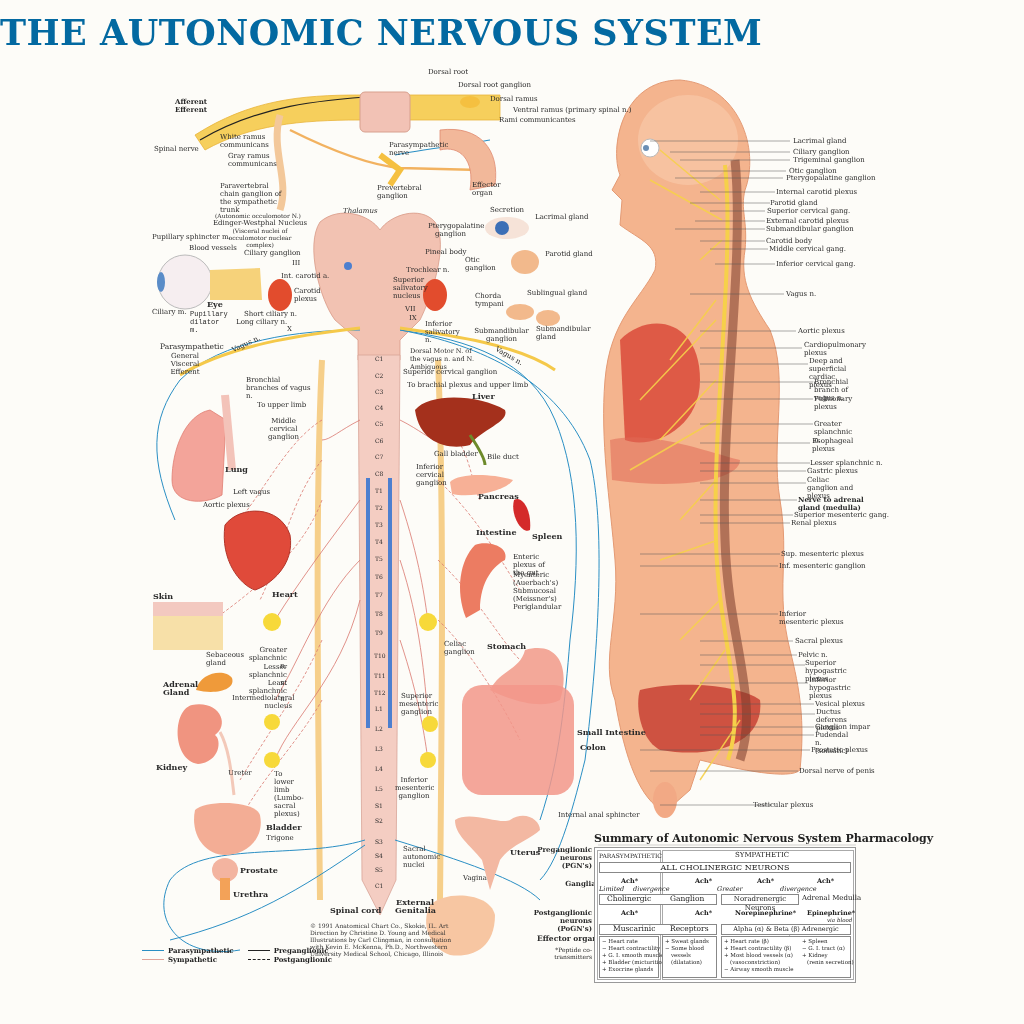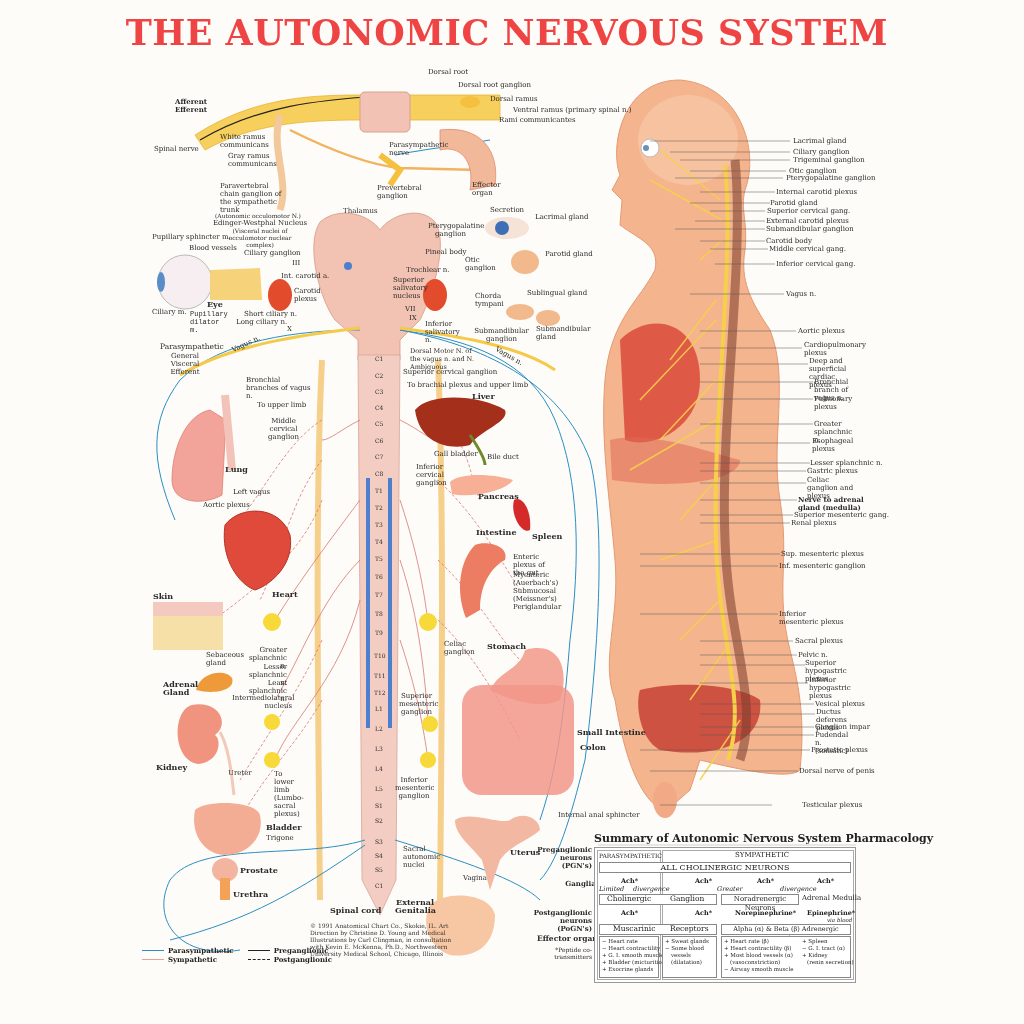--- a/index.html
+++ b/index.html
@@ -1,17 +1,17 @@
 <!DOCTYPE html>
 <html><head>
 <meta charset="utf-8">
 <style>
   html,body{margin:0;padding:0;}
   body{width:1024px;height:1024px;background:#fdfcf8;position:relative;overflow:hidden;font-family:"DejaVu Serif","Liberation Serif",serif;color:#222;}
-  .title{position:absolute;left:0;top:12px;width:888px;text-align:right;font-family:"DejaVu Serif",serif;font-weight:900;font-size:35px;letter-spacing:0.5px;color:#ef4444;}
+  .title{position:absolute;left:0;top:12px;width:888px;text-align:left;font-family:"DejaVu Serif",serif;font-weight:900;font-size:35px;letter-spacing:0.5px;color:#0369a1;}
   svg.art{position:absolute;left:0;top:0;}
   .lbl{position:absolute;font-size:7px;line-height:8px;color:#2a2a2a;white-space:nowrap;}
   .lbl.b{font-weight:bold;font-size:8px;}
   .lbl.ml{white-space:normal;}
   .summary{position:absolute;left:594px;top:832px;width:262px;}
   .summary .st{font-weight:bold;font-size:11px;color:#222;margin-bottom:2px;white-space:nowrap;}
   .grid{position:relative;width:260px;height:134px;border:1px solid #999;background:#fff;font-size:6.5px;}
   .box{position:absolute;border:1px solid #888;text-align:center;background:#fff;}
   .t{position:absolute;font-size:6.5px;line-height:7.5px;white-space:nowrap;}
   .legend{position:absolute;left:142px;top:946px;font-size:7px;}
@@ -212,21 +212,21 @@
 <div class="lbl b" style="left:175px;top:98px;font-size:7px;">Afferent</div>
 <div class="lbl b" style="left:175px;top:106px;font-size:7px;">Efferent</div>
 <div class="lbl" style="left:154px;top:145px;">Spinal nerve</div>
 <div class="lbl ml" style="left:220px;top:133px;width:55px;">White ramus communicans</div>
 <div class="lbl ml" style="left:228px;top:152px;width:50px;">Gray ramus communicans</div>
 <div class="lbl ml" style="left:389px;top:141px;width:60px;">Parasympathetic nerve</div>
 <div class="lbl ml" style="left:220px;top:182px;width:70px;">Paravertebral chain ganglion of the sympathetic trunk</div>
 <div class="lbl ml" style="left:377px;top:184px;width:40px;">Prevertebral ganglion</div>
 <div class="lbl ml" style="left:472px;top:181px;width:30px;">Effector organ</div>
 
-<div class="lbl" style="left:343px;top:207px;">Thalamus</div>
+<div class="lbl" style="left:343px;top:207px;font-style:italic;">Thalamus</div>
 <div class="lbl" style="left:215px;top:212px;font-size:6px;">(Autonomic occulomotor N.)</div>
 <div class="lbl" style="left:213px;top:219px;">Edinger-Westphal Nucleus</div>
 <div class="lbl ml" style="left:215px;top:227px;width:90px;font-size:6px;line-height:7px;text-align:center;">(Visceral nuclei of occulomotor nuclear complex)</div>
 <div class="lbl" style="left:152px;top:233px;">Pupillary sphincter m.</div>
 <div class="lbl" style="left:189px;top:244px;">Blood vessels</div>
 <div class="lbl" style="left:244px;top:249px;">Ciliary ganglion</div>
 <div class="lbl" style="left:292px;top:259px;">III</div>
 <div class="lbl" style="left:281px;top:272px;">Int. carotid a.</div>
 <div class="lbl ml" style="left:294px;top:287px;width:30px;">Carotid plexus</div>
 <div class="lbl b" style="left:207px;top:300px;">Eye</div>
@@ -371,21 +371,21 @@
   <div class="lbl" style="left:795px;top:637px;">Sacral plexus</div>
   <div class="lbl" style="left:798px;top:651px;">Pelvic n.</div>
   <div class="lbl ml" style="left:805px;top:659px;width:62px;">Superior hypogastric plexus</div>
   <div class="lbl ml" style="left:809px;top:676px;width:40px;">Inferior hypogastric plexus</div>
   <div class="lbl" style="left:815px;top:700px;">Vesical plexus</div>
   <div class="lbl ml" style="left:816px;top:708px;width:45px;">Ductus deferens plexus</div>
   <div class="lbl" style="left:815px;top:723px;">Ganglion impar</div>
   <div class="lbl ml" style="left:815px;top:731px;width:40px;">Pudendal n. (somatic)</div>
   <div class="lbl" style="left:811px;top:746px;">Prostatic plexus</div>
   <div class="lbl" style="left:799px;top:767px;">Dorsal nerve of penis</div>
-  <div class="lbl" style="left:802px;top:801px;">Testicular plexus</div>
+  <div class="lbl" style="left:753px;top:801px;">Testicular plexus</div>
 </div>
 
 <div class="lbl b ml" style="left:535px;top:846px;width:57px;text-align:right;font-size:7px;">Preganglionic neurons (PGN's)</div>
 <div class="lbl b ml" style="left:520px;top:880px;width:72px;text-align:right;font-size:7px;margin-left:44px;">Ganglia (nicotinic receptors)</div>
 <div class="lbl b ml" style="left:525px;top:909px;width:67px;text-align:right;font-size:7px;">Postganglionic neurons (PoGN's)</div>
 <div class="lbl b" style="left:537px;top:935px;font-size:7.5px;">Effector organ :</div>
 <div class="lbl ml" style="left:548px;top:946px;width:44px;text-align:right;font-size:6px;line-height:7px;">*Peptide co-transmitters</div>
 
 <div class="summary">
   <div class="st">Summary of Autonomic Nervous System Pharmacology</div>

